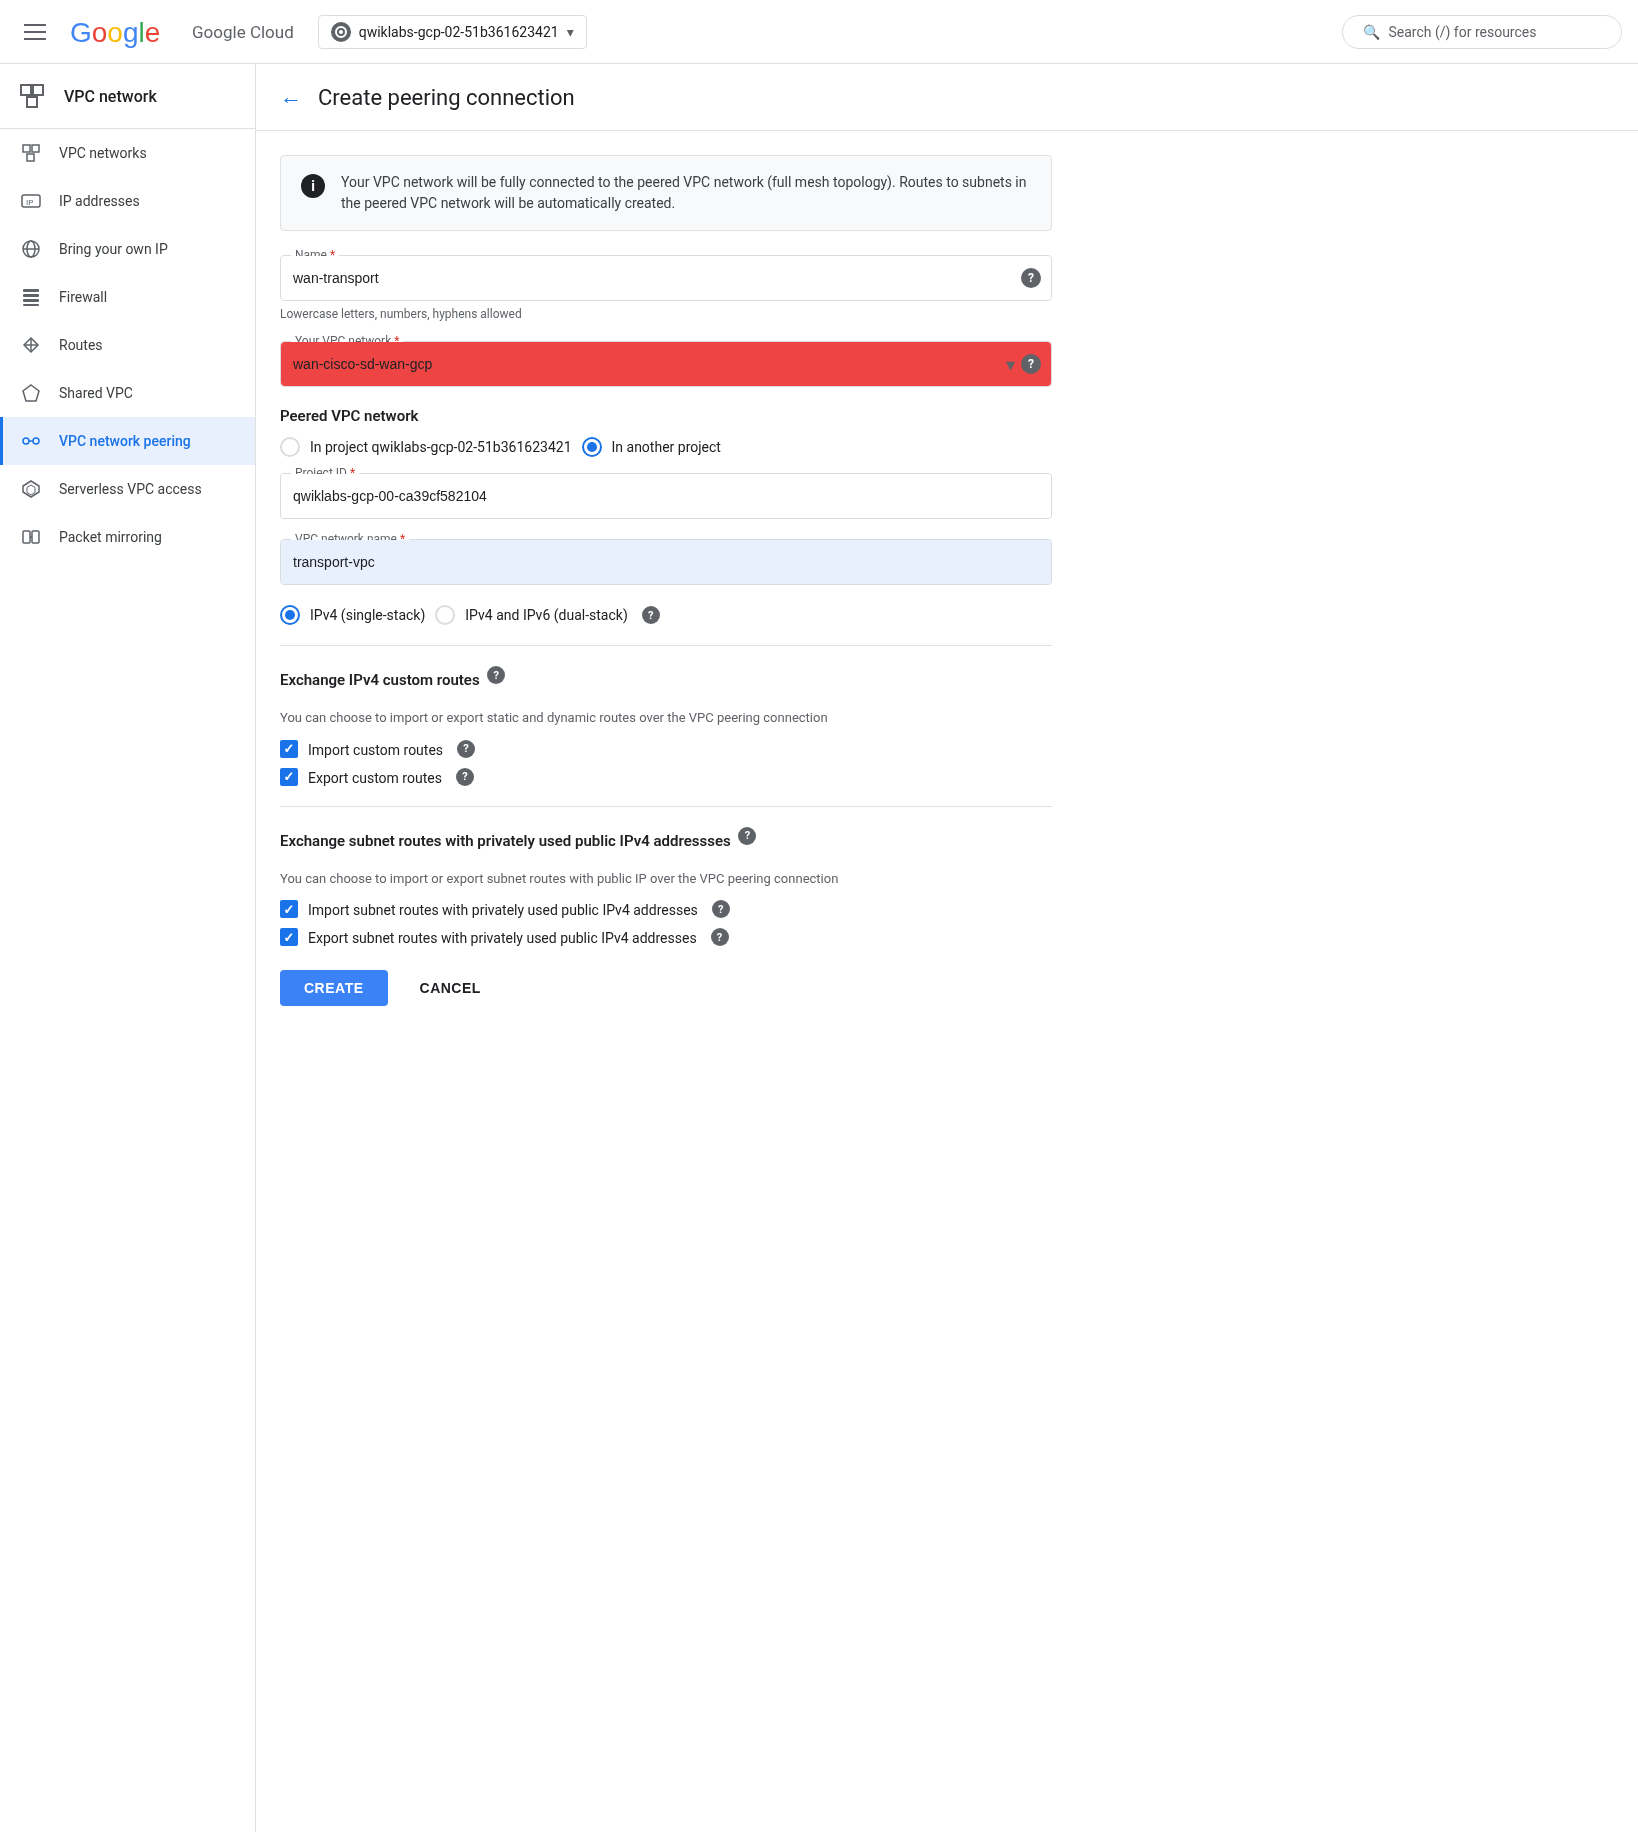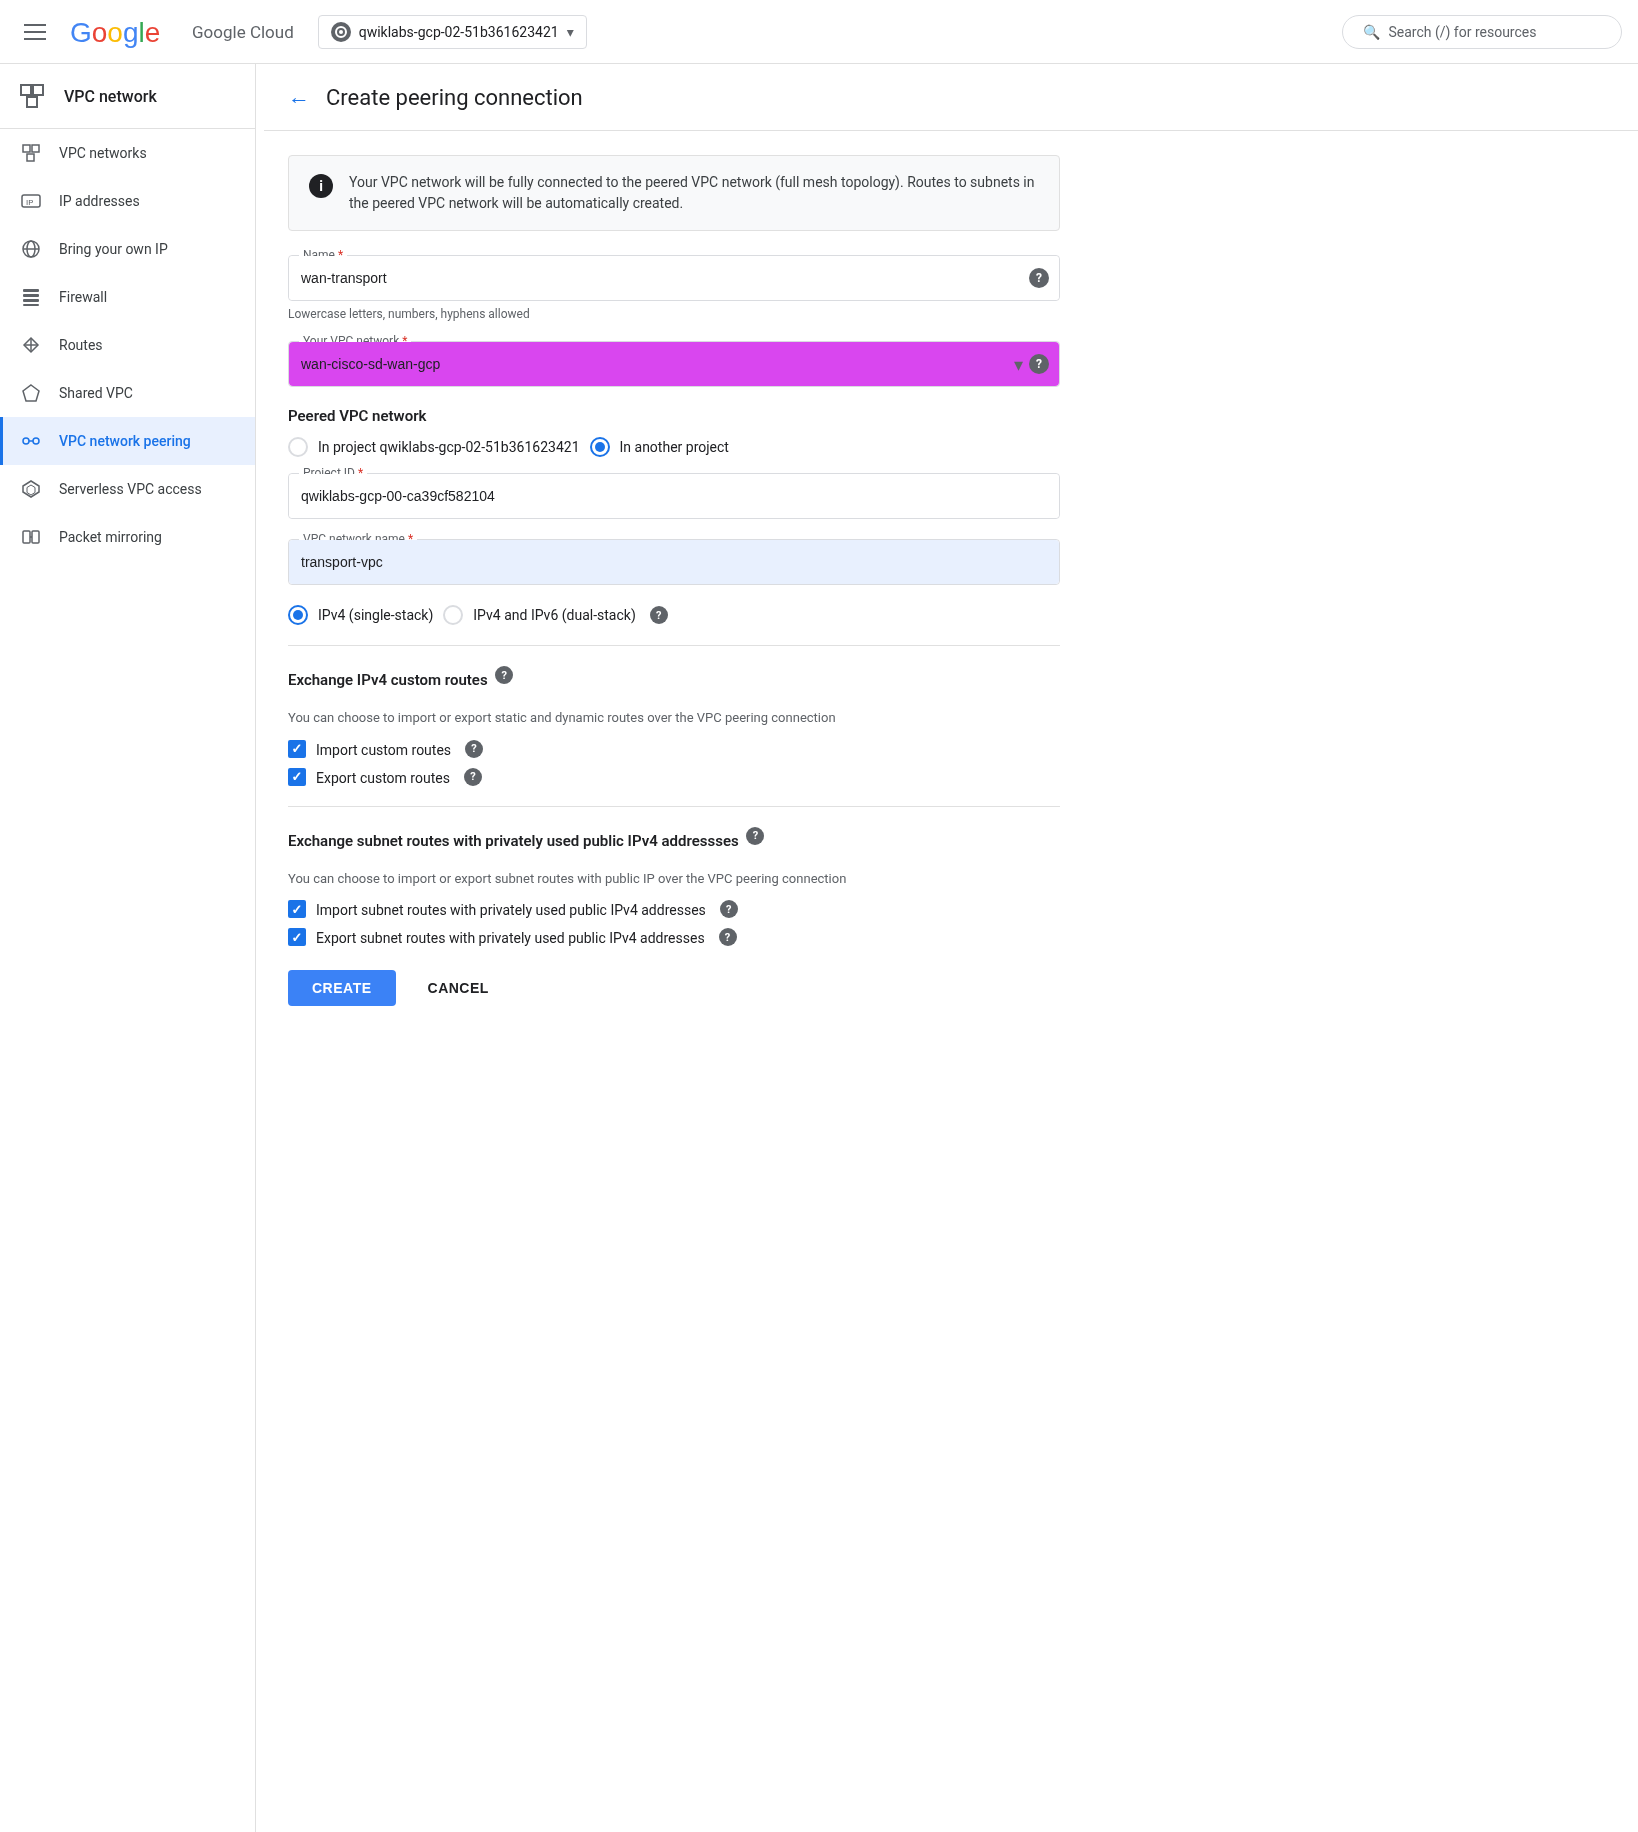--- a/index.html
+++ b/index.html
@@ -9,21 +9,21 @@
     .topbar { display: flex; align-items: center; height: 64px; padding: 0 16px; border-bottom: 1px solid #e0e0e0; gap: 16px; flex-shrink: 0; }
     .hamburger { display: flex; flex-direction: column; gap: 5px; cursor: pointer; padding: 8px; }
     .hamburger span { display: block; width: 22px; height: 2px; background: #5f6368; }
     .logo { display: flex; align-items: center; gap: 6px; text-decoration: none; }
     .project-selector { display: flex; align-items: center; gap: 8px; border: 1px solid #dadce0; border-radius: 4px; padding: 6px 12px; cursor: pointer; margin-left: 8px; }
     .project-icon { width: 20px; height: 20px; border-radius: 50%; background: #5f6368; display: flex; align-items: center; justify-content: center; }
     .project-name { font-size: 14px; color: #202124; }
     .search-bar { margin-left: auto; border: 1px solid #dadce0; border-radius: 24px; padding: 8px 20px; width: 280px; font-size: 14px; color: #5f6368; display: flex; align-items: center; gap: 8px; }
 
     
-    .main-layout { display: flex; flex: 1; overflow: hidden; gap: 8px; }
+    .main-layout { display: flex; flex: 1; overflow: hidden; }
 
     
     .sidebar { width: 256px; border-right: 1px solid #e0e0e0; overflow-y: auto; flex-shrink: 0; }
     .sidebar-header { display: flex; align-items: center; gap: 16px; padding: 16px; border-bottom: 1px solid #e0e0e0; }
     .sidebar-header-icon { width: 32px; height: 32px; display: flex; align-items: center; justify-content: center; }
     .sidebar-header-title { font-size: 16px; font-weight: 500; color: #202124; }
     .sidebar-item { display: flex; align-items: center; gap: 16px; padding: 12px 16px; cursor: pointer; border-left: 3px solid transparent; }
     .sidebar-item.active { background: #e8f0fe; border-left: 3px solid #1a73e8; }
     .sidebar-item.active .sidebar-item-label { color: #1a73e8; font-weight: 500; }
     .sidebar-icon { width: 24px; height: 24px; display: flex; align-items: center; justify-content: center; color: #5f6368; font-size: 18px; }
@@ -40,21 +40,21 @@
     
     .info-banner { background: #f8f9fa; border: 1px solid #e0e0e0; border-radius: 4px; padding: 16px 20px; display: flex; gap: 16px; margin-bottom: 24px; }
     .info-icon { width: 24px; height: 24px; background: #202124; border-radius: 50%; color: #fff; display: flex; align-items: center; justify-content: center; font-size: 14px; font-weight: bold; flex-shrink: 0; margin-top: 2px; }
     .info-text { font-size: 14px; color: #3c4043; line-height: 1.5; }
     .field-hint { font-size: 12px; color: #5f6368; margin-top: 4px; }
 
     .outlined-field { border: 1px solid #dadce0; border-radius: 4px; position: relative; margin-bottom: 20px; }
     .outlined-field-label { position: absolute; top: -8px; left: 10px; background: #fff; padding: 0 4px; font-size: 12px; color: #5f6368; }
     .outlined-field-input { width: 100%; padding: 14px 40px 14px 12px; font-size: 14px; border: none; outline: none; border-radius: 4px; color: #202124; }
     .outlined-field-input.blue-bg { background: #e8f0fe; }
-    .outlined-field-select { width: 100%; padding: 14px 40px 14px 12px; font-size: 14px; border: none; outline: none; border-radius: 4px; color: #202124; appearance: none; background: #d946ef; cursor: pointer; }
+    .outlined-field-select { width: 100%; padding: 14px 40px 14px 12px; font-size: 14px; border: none; outline: none; border-radius: 4px; color: #202124; appearance: none; background: #ef4444; cursor: pointer; }
     .outlined-field .dropdown-icon { position: absolute; right: 36px; top: 50%; transform: translateY(-50%); color: #5f6368; font-size: 18px; pointer-events: none; }
     .outlined-field .help-icon { position: absolute; right: 10px; top: 50%; transform: translateY(-50%); width: 20px; height: 20px; background: #5f6368; border-radius: 50%; color: #fff; display: flex; align-items: center; justify-content: center; font-size: 12px; font-weight: bold; cursor: pointer; }
 
     
     .section-title { font-size: 15px; font-weight: 600; color: #202124; margin-bottom: 12px; }
     .section-title .help-icon-inline { display: inline-flex; width: 18px; height: 18px; background: #5f6368; border-radius: 50%; color: #fff; align-items: center; justify-content: center; font-size: 11px; font-weight: bold; cursor: pointer; vertical-align: middle; margin-left: 4px; }
     .section-desc { font-size: 13px; color: #5f6368; margin-bottom: 12px; line-height: 1.5; }
 
     
     .radio-group { display: flex; flex-direction: row; gap: 10px; margin-bottom: 16px; }

